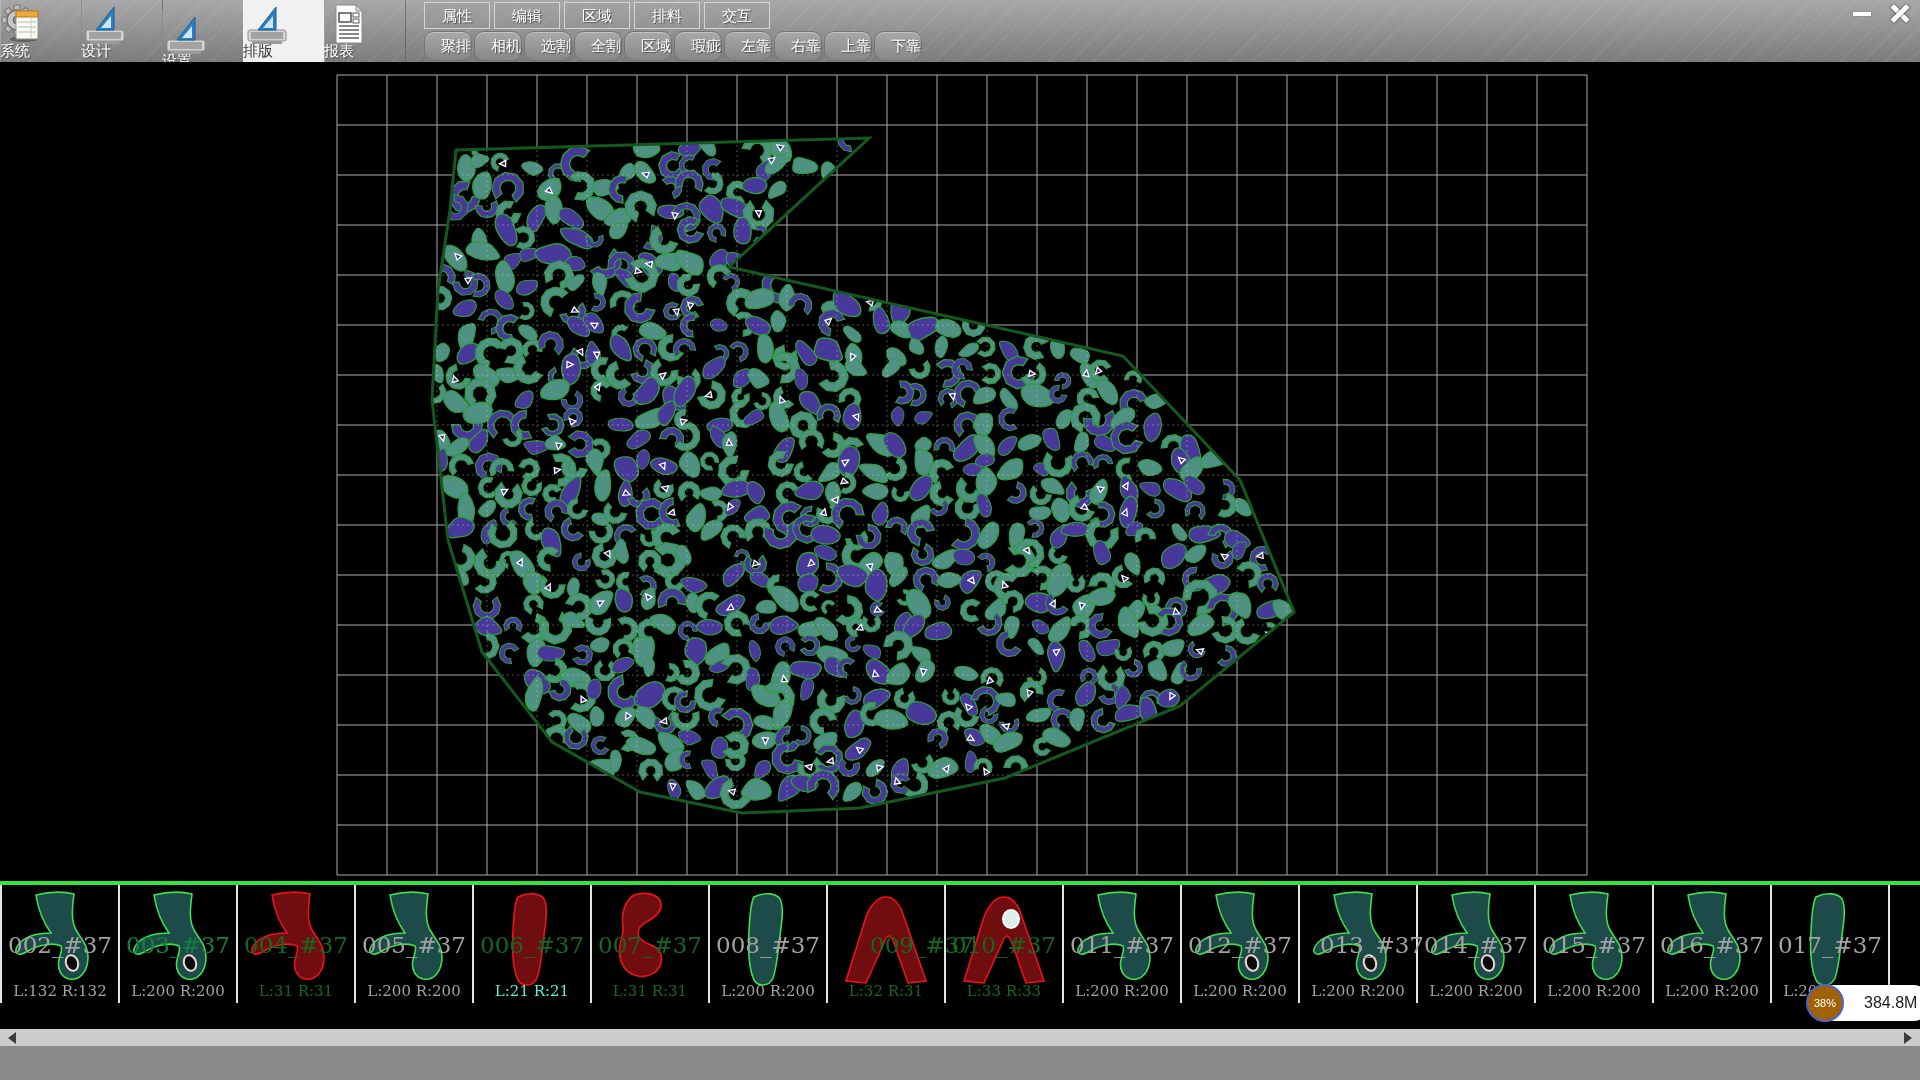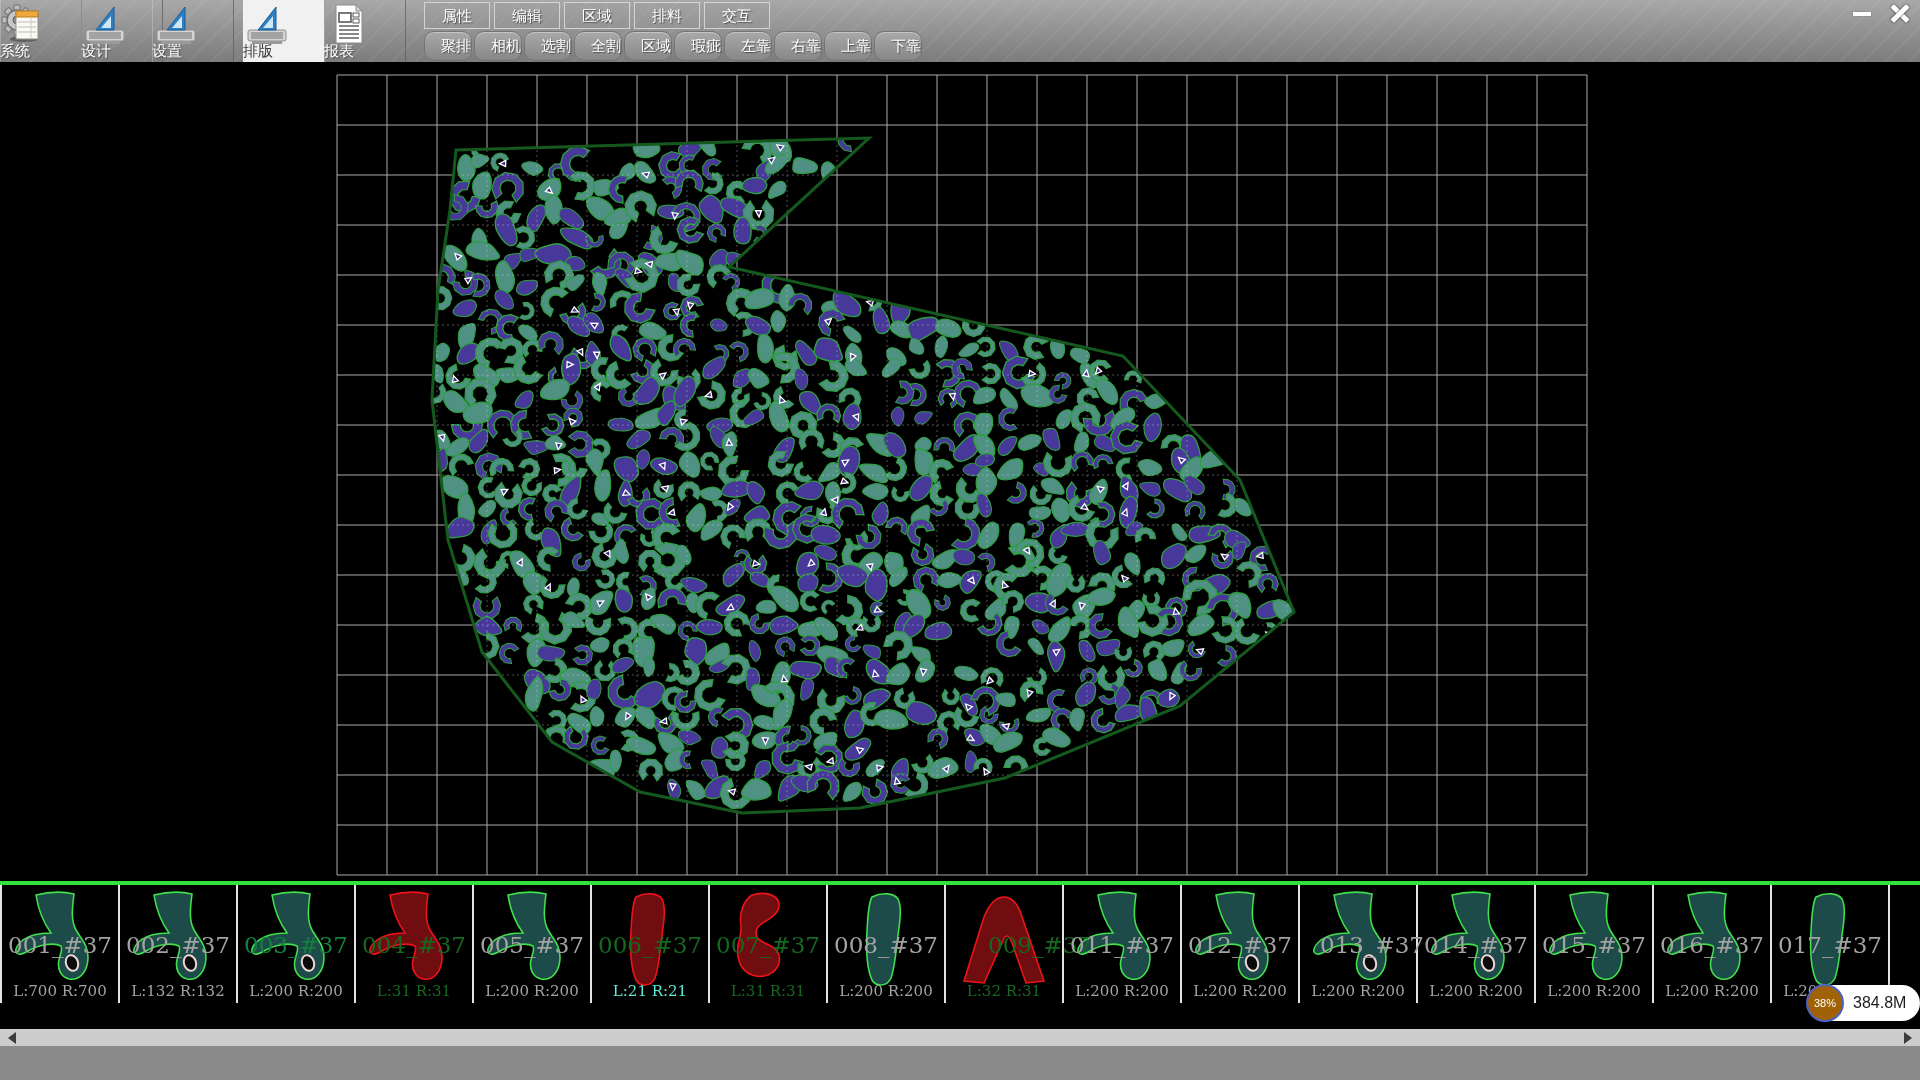--- a/index.html
+++ b/index.html
@@ -52,21 +52,21 @@
   .cell .lr{position:absolute;left:0;right:0;bottom:3px;text-align:center;
     font-family:"DejaVu Serif",serif;font-size:15px;z-index:2;}
 
   
   #badge{position:absolute;left:1808px;top:985px;height:36px;min-width:112px;background:#fff;
     border-radius:18px;display:flex;align-items:center;z-index:5;
     box-shadow:0 1px 4px rgba(0,0,0,.45);}
   #badgeCircle{width:38px;height:38px;border-radius:50%;background:#5b7be8;margin-left:-2px;margin-top:-1px;
     border:2px solid #4a63c8;box-sizing:border-box;display:flex;align-items:center;justify-content:center;}
   #badgeCircle span{color:#fff;font-size:11px;}
-  #badgeText{color:#1c1c1c;font-size:16px;margin:0 14px 0 9px;}
+  #badgeText{color:#1c1c1c;font-size:16px;margin:0 14px 0 20px;}
 
   
   #hscroll{position:absolute;left:0;top:1029px;width:1920px;height:17px;background:#cdcdcd;}
   .scroll-arrow{position:absolute;top:3px;width:0;height:0;border-style:solid;}
   #arrL{left:8px;border-width:6px 8px 6px 0;border-color:transparent #3c3c3c transparent transparent;}
   #arrR{right:8px;border-width:6px 0 6px 8px;border-color:transparent transparent transparent #3c3c3c;}
   #statusbar{position:absolute;left:0;top:1046px;width:1920px;height:34px;background:#8a8a8a;}
 </style>
 </head>
 <body>
@@ -102,21 +102,21 @@
         <div class="appbtn" style="left: 81px;">
           <svg width="46" height="42" viewBox="0 0 46 42">
             <rect x="5" y="27" width="38" height="11" rx="2" fill="#d4d4d4" stroke="#8e8e8e"></rect>
             <rect x="8" y="29" width="32" height="7" fill="#a3a3a3"></rect>
             <rect x="9" y="38" width="30" height="3" fill="#9a9a9a"></rect>
             <polygon points="15,27 33,4 33,27" fill="#2d7fc1" stroke="#1b5e96"></polygon>
             <polygon points="20,25 30,13 30,25" fill="#cfe6f5"></polygon>
           </svg>
           <div class="lbl">设计</div>
         </div>
-        <div class="appbtn" style="left: 152px;">
+        <div class="appbtn" style="left: 162px; margin-top: 10px;">
           <svg width="46" height="42" viewBox="0 0 46 42">
             <rect x="5" y="27" width="38" height="11" rx="2" fill="#d4d4d4" stroke="#8e8e8e"></rect>
             <rect x="8" y="29" width="32" height="7" fill="#a3a3a3"></rect>
             <rect x="9" y="38" width="30" height="3" fill="#9a9a9a"></rect>
             <polygon points="15,27 33,4 33,27" fill="#2d7fc1" stroke="#1b5e96"></polygon>
             <polygon points="20,25 30,13 30,25" fill="#cfe6f5"></polygon>
           </svg>
           <div class="lbl">设置</div>
         </div>
         <div class="appbtn selected" style="left: 243px;">
@@ -1076,36 +1076,28 @@
       </svg></div>
 
   <div id="divider" style="background: rgb(53, 226, 60);"></div>
 
   <div id="thumbs">
       <div class="cell">
         <svg width="100" height="108" viewBox="0 0 100 108">
           <path d="M26,6 C42,2 56,3 64,5 C62,20 61,32 66,41 C71,50 78,56 78,68 C78,82 70,92 59,90 C51,88 47,80 49,71 C50,65 53,61 51,57 C43,53 28,56 18,62 C13,65 8,67 6,63 C5,59 8,55 13,51 C21,45 33,44 41,44 C33,33 28,19 26,6 Z" fill="#1d4b49" stroke="#40df4b" stroke-width="1.6"></path>
           <ellipse cx="62" cy="74" rx="6" ry="8" fill="#0a0a0a" stroke="#ecd6d6" stroke-width="2" transform="rotate(-18 62 74)"></ellipse>
         </svg>
-        <div class="title" style="color: rgb(162, 162, 162);">001_#37</div>
-        <div class="lr" style="color: rgb(162, 162, 162);">L:700 R:700</div>
+        <div class="title" style="color: rgb(162, 162, 162);">002_#37</div>
+        <div class="lr" style="color: rgb(162, 162, 162);">L:132 R:132</div>
       </div>
       <div class="cell">
         <svg width="100" height="108" viewBox="0 0 100 108">
           <path d="M26,6 C42,2 56,3 64,5 C62,20 61,32 66,41 C71,50 78,56 78,68 C78,82 70,92 59,90 C51,88 47,80 49,71 C50,65 53,61 51,57 C43,53 28,56 18,62 C13,65 8,67 6,63 C5,59 8,55 13,51 C21,45 33,44 41,44 C33,33 28,19 26,6 Z" fill="#1d4b49" stroke="#40df4b" stroke-width="1.6"></path>
           <ellipse cx="62" cy="74" rx="6" ry="8" fill="#0a0a0a" stroke="#ecd6d6" stroke-width="2" transform="rotate(-18 62 74)"></ellipse>
         </svg>
-        <div class="title" style="color: rgb(162, 162, 162);">002_#37</div>
-        <div class="lr" style="color: rgb(162, 162, 162);">L:132 R:132</div>
-      </div>
-      <div class="cell">
-        <svg width="100" height="108" viewBox="0 0 100 108">
-          <path d="M26,6 C42,2 56,3 64,5 C62,20 61,32 66,41 C71,50 78,56 78,68 C78,82 70,92 59,90 C51,88 47,80 49,71 C50,65 53,61 51,57 C43,53 28,56 18,62 C13,65 8,67 6,63 C5,59 8,55 13,51 C21,45 33,44 41,44 C33,33 28,19 26,6 Z" fill="#1d4b49" stroke="#40df4b" stroke-width="1.6"></path>
-          <ellipse cx="62" cy="74" rx="6" ry="8" fill="#0a0a0a" stroke="#ecd6d6" stroke-width="2" transform="rotate(-18 62 74)"></ellipse>
-        </svg>
         <div class="title" style="color: #15803d;">003_#37</div>
         <div class="lr" style="color: rgb(162, 162, 162);">L:200 R:200</div>
       </div>
       <div class="cell">
         <svg width="100" height="108" viewBox="0 0 100 108">
           <path d="M26,6 C42,2 56,3 64,5 C62,20 61,32 66,41 C71,50 78,56 78,68 C78,82 70,92 59,90 C51,88 47,80 49,71 C50,65 53,61 51,57 C43,53 28,56 18,62 C13,65 8,67 6,63 C5,59 8,55 13,51 C21,45 33,44 41,44 C33,33 28,19 26,6 Z" fill="#6f0d11" stroke="#ee1318" stroke-width="1.6"></path>
         </svg>
         <div class="title" style="color: rgb(21, 105, 31);">004_#37</div>
         <div class="lr" style="color: rgb(21, 105, 31);">L:31 R:31</div>
       </div>
@@ -1136,20 +1128,28 @@
         </svg>
         <div class="title" style="color: rgb(162, 162, 162);">008_#37</div>
         <div class="lr" style="color: rgb(162, 162, 162);">L:200 R:200</div>
       </div>
       <div class="cell">
         <svg width="100" height="108" viewBox="0 0 100 108">
           <path d="M10,92 L30,28 Q38,8 50,8 Q62,8 68,28 L90,92 L72,94 L58,54 Q53,40 48,54 L30,94 Z" fill="#6f0d11" stroke="#ee1318" stroke-width="1.6"></path>
         </svg>
         <div class="title" style="color: rgb(21, 105, 31); margin-left: 42px;">009_#37</div>
         <div class="lr" style="color: rgb(21, 105, 31);">L:32 R:31</div>
+      </div>
+      <div class="cell">
+        <svg width="100" height="108" viewBox="0 0 100 108">
+          <path d="M10,92 L30,28 Q38,8 50,8 Q62,8 68,28 L90,92 L72,94 L58,54 Q53,40 48,54 L30,94 Z" fill="#6f0d11" stroke="#ee1318" stroke-width="1.6"></path>
+          <ellipse cx="57" cy="30" rx="8" ry="9" fill="#ddeee8" stroke="#ffffff" stroke-width="2"></ellipse>
+        </svg>
+        <div class="title" style="color: rgb(21, 105, 31);">010_#37</div>
+        <div class="lr" style="color: rgb(21, 105, 31);">L:33 R:33</div>
       </div>
       <div class="cell">
         <svg width="100" height="108" viewBox="0 0 100 108">
           <path d="M26,6 C42,2 56,3 64,5 C62,20 61,32 66,41 C71,50 78,56 78,68 C78,82 70,92 59,90 C51,88 47,80 49,71 C50,65 53,61 51,57 C43,53 28,56 18,62 C13,65 8,67 6,63 C5,59 8,55 13,51 C21,45 33,44 41,44 C33,33 28,19 26,6 Z" fill="#1d4b49" stroke="#40df4b" stroke-width="1.6"></path>
         </svg>
         <div class="title" style="color: rgb(162, 162, 162);">011_#37</div>
         <div class="lr" style="color: rgb(162, 162, 162);">L:200 R:200</div>
       </div>
       <div class="cell">
         <svg width="100" height="108" viewBox="0 0 100 108">

